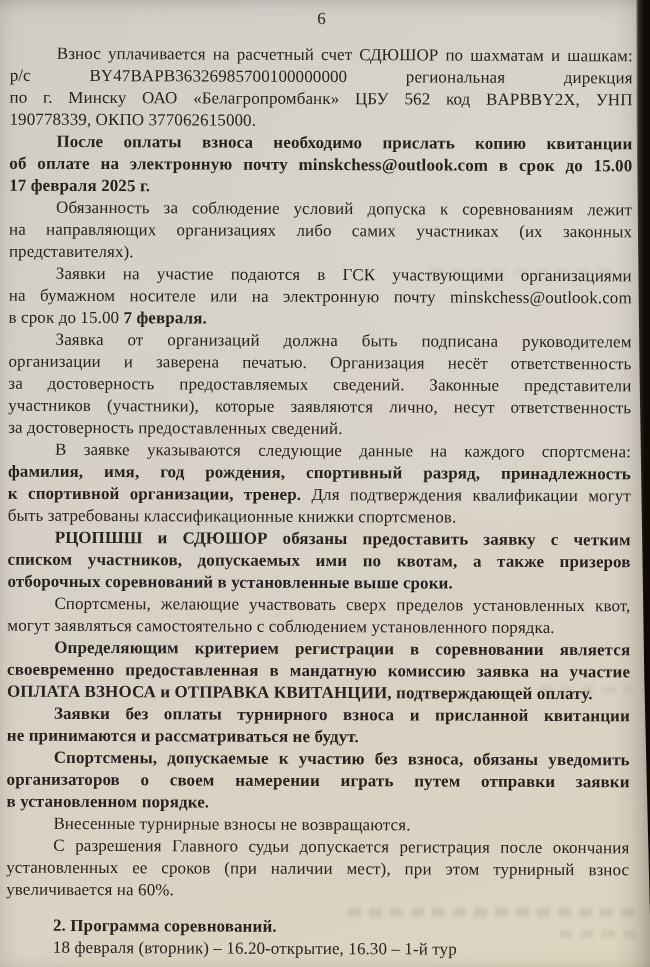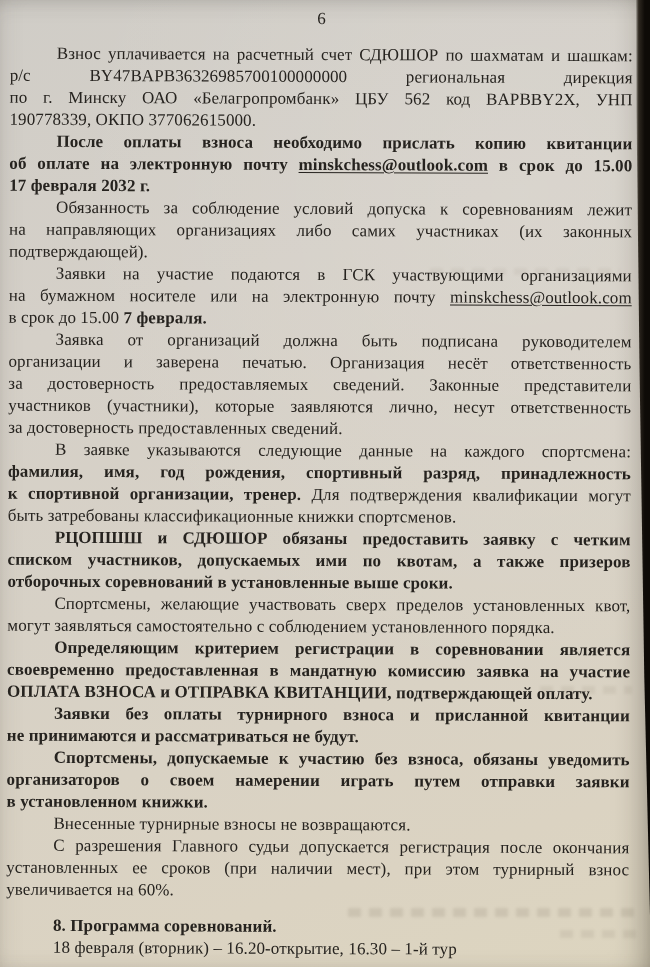--- a/index.html
+++ b/index.html
@@ -35,21 +35,21 @@
   .page-number{
     text-align:center;font-size:17px;line-height:22px;margin-bottom:14px;
   }
   .para{font-size:17px;line-height:22px;letter-spacing:0.1px;}
   .para.bold{font-weight:bold;}
   .line{text-align:justify;text-align-last:left;}
   .line.j{text-align-last:justify;}
   .line.indent{text-indent:47px;}
   .space-before{margin-top:14px;}
   .b{font-weight:bold;}
-  .u{text-decoration:underline;text-underline-offset:2px;}
+  .u{text-underline-offset:2px;}
   
   .bleed{
     position:absolute;z-index:1;opacity:0.16;filter:blur(1.6px);
     background:repeating-linear-gradient(90deg, #7c7260 0 13px, rgba(124,114,96,0) 13px 21px);
   }
   .bleed.m1{left:348px;top:908px;width:292px;height:9px;}
   .bleed.m2{left:560px;top:930px;width:82px;height:8px;opacity:0.12;}
   .bleed.m3{left:540px;top:686px;width:92px;height:8px;opacity:0.10;}
   .bleed.m4{left:430px;top:268px;width:190px;height:7px;opacity:0.08;}
 </style>
@@ -67,26 +67,26 @@
     <div>
         <div class="para">
           <div class="line j indent"><span>Взнос уплачивается на расчетный счет СДЮШОР по шахматам и шашкам:</span></div>
           <div class="line j"><span>р/с BY47BAPB36326985700100000000 региональная дирекция</span></div>
           <div class="line j"><span>по г. Минску ОАО «Белагропромбанк» ЦБУ 562 код BAPBBY2X, УНП</span></div>
           <div class="line"><span>190778339, ОКПО 377062615000.</span></div>
         </div>
         <div class="para bold">
           <div class="line j indent"><span>После оплаты взноса необходимо прислать копию квитанции</span></div>
           <div class="line j"><span>об оплате на электронную почту </span><span class="u">minskchess@outlook.com</span><span> в срок до 15.00</span></div>
-          <div class="line"><span>17 февраля 2032 г.</span></div>
+          <div class="line"><span>17 февраля 2025 г.</span></div>
         </div>
         <div class="para">
           <div class="line j indent"><span>Обязанность за соблюдение условий допуска к соревнованиям лежит</span></div>
           <div class="line j"><span>на направляющих организациях либо самих участниках (их законных</span></div>
-          <div class="line"><span>подтверждающей).</span></div>
+          <div class="line"><span>представителях).</span></div>
         </div>
         <div class="para">
           <div class="line j indent"><span>Заявки на участие подаются в ГСК участвующими организациями</span></div>
           <div class="line j"><span>на бумажном носителе или на электронную почту </span><span class="u">minskchess@outlook.com</span></div>
           <div class="line"><span>в срок до 15.00 </span><span class="b">7 февраля.</span></div>
         </div>
         <div class="para">
           <div class="line j indent"><span>Заявка от организаций должна быть подписана руководителем</span></div>
           <div class="line j"><span>организации и заверена печатью. Организация несёт ответственность</span></div>
           <div class="line j"><span>за достоверность предоставляемых сведений. Законные представители</span></div>
@@ -113,32 +113,32 @@
           <div class="line j"><span>своевременно предоставленная в мандатную комиссию заявка на участие</span></div>
           <div class="line"><span>ОПЛАТА ВЗНОСА и ОТПРАВКА КВИТАНЦИИ, подтверждающей оплату.</span></div>
         </div>
         <div class="para bold">
           <div class="line j indent"><span>Заявки без оплаты турнирного взноса и присланной квитанции</span></div>
           <div class="line"><span>не принимаются и рассматриваться не будут.</span></div>
         </div>
         <div class="para bold">
           <div class="line j indent"><span>Спортсмены, допускаемые к участию без взноса, обязаны уведомить</span></div>
           <div class="line j"><span>организаторов о своем намерении играть путем отправки заявки</span></div>
-          <div class="line"><span>в установленном книжки.</span></div>
+          <div class="line"><span>в установленном порядке.</span></div>
         </div>
         <div class="para">
           <div class="line indent"><span>Внесенные турнирные взносы не возвращаются.</span></div>
         </div>
         <div class="para">
           <div class="line j indent"><span>С разрешения Главного судьи допускается регистрация после окончания</span></div>
           <div class="line j"><span>установленных ее сроков (при наличии мест), при этом турнирный взнос</span></div>
           <div class="line"><span>увеличивается на 60%.</span></div>
         </div>
         <div class="para bold space-before">
-          <div class="line indent"><span>8. Программа соревнований.</span></div>
+          <div class="line indent"><span>2. Программа соревнований.</span></div>
         </div>
         <div class="para">
           <div class="line indent"><span>18 февраля (вторник) – 16.20-открытие, 16.30 – 1-й тур</span></div>
         </div>
       </div>
   </div>
 
   <div class="photo-edge"></div>
 </div>
 

